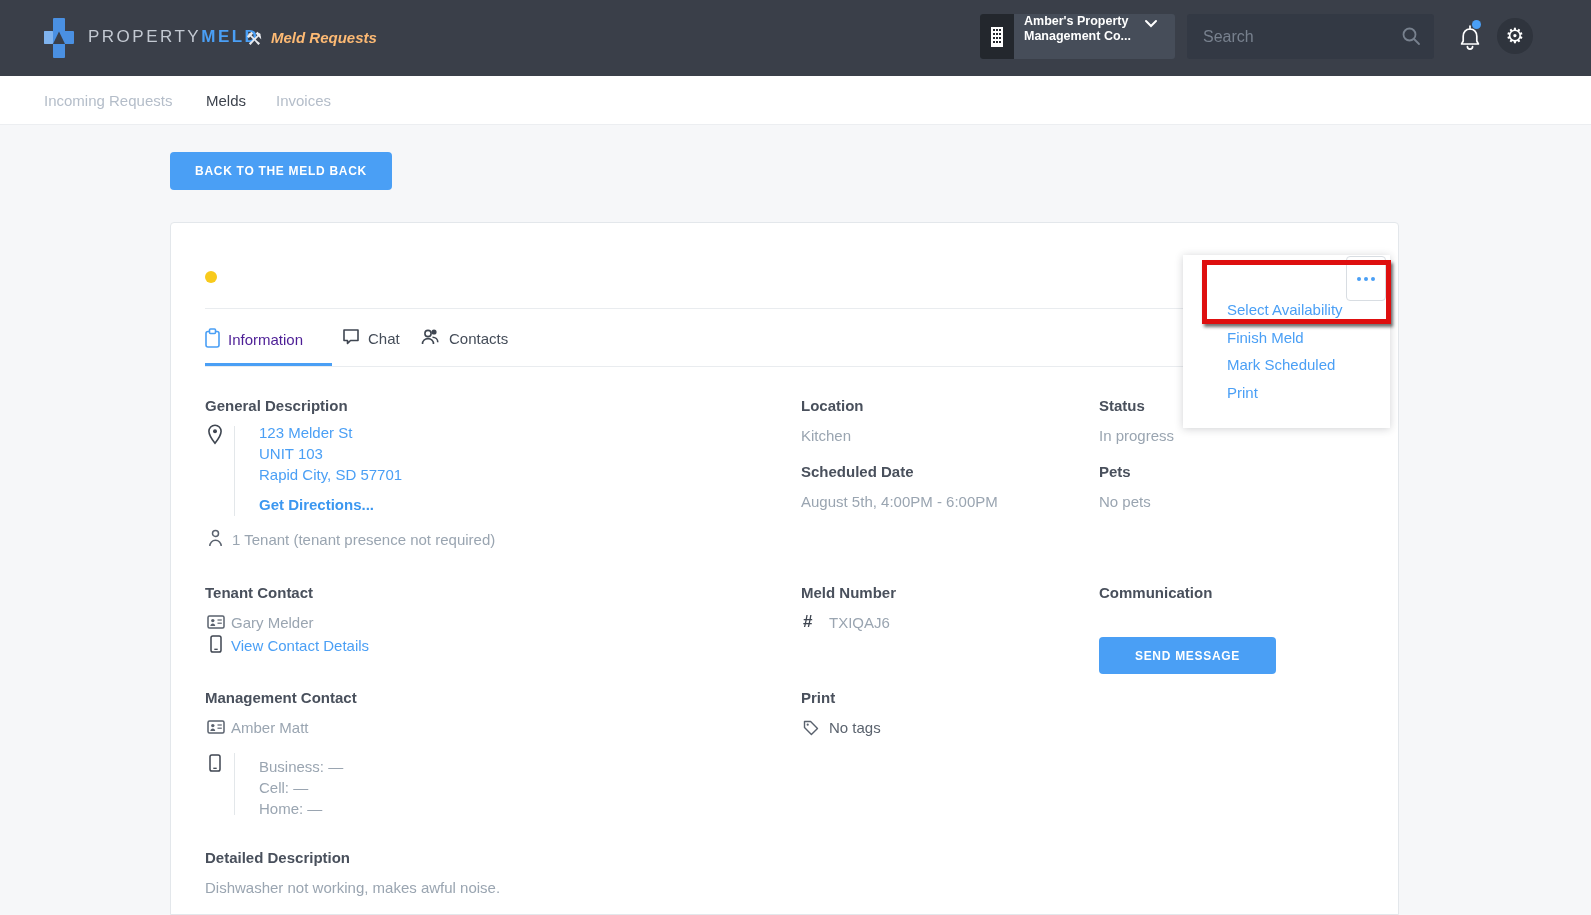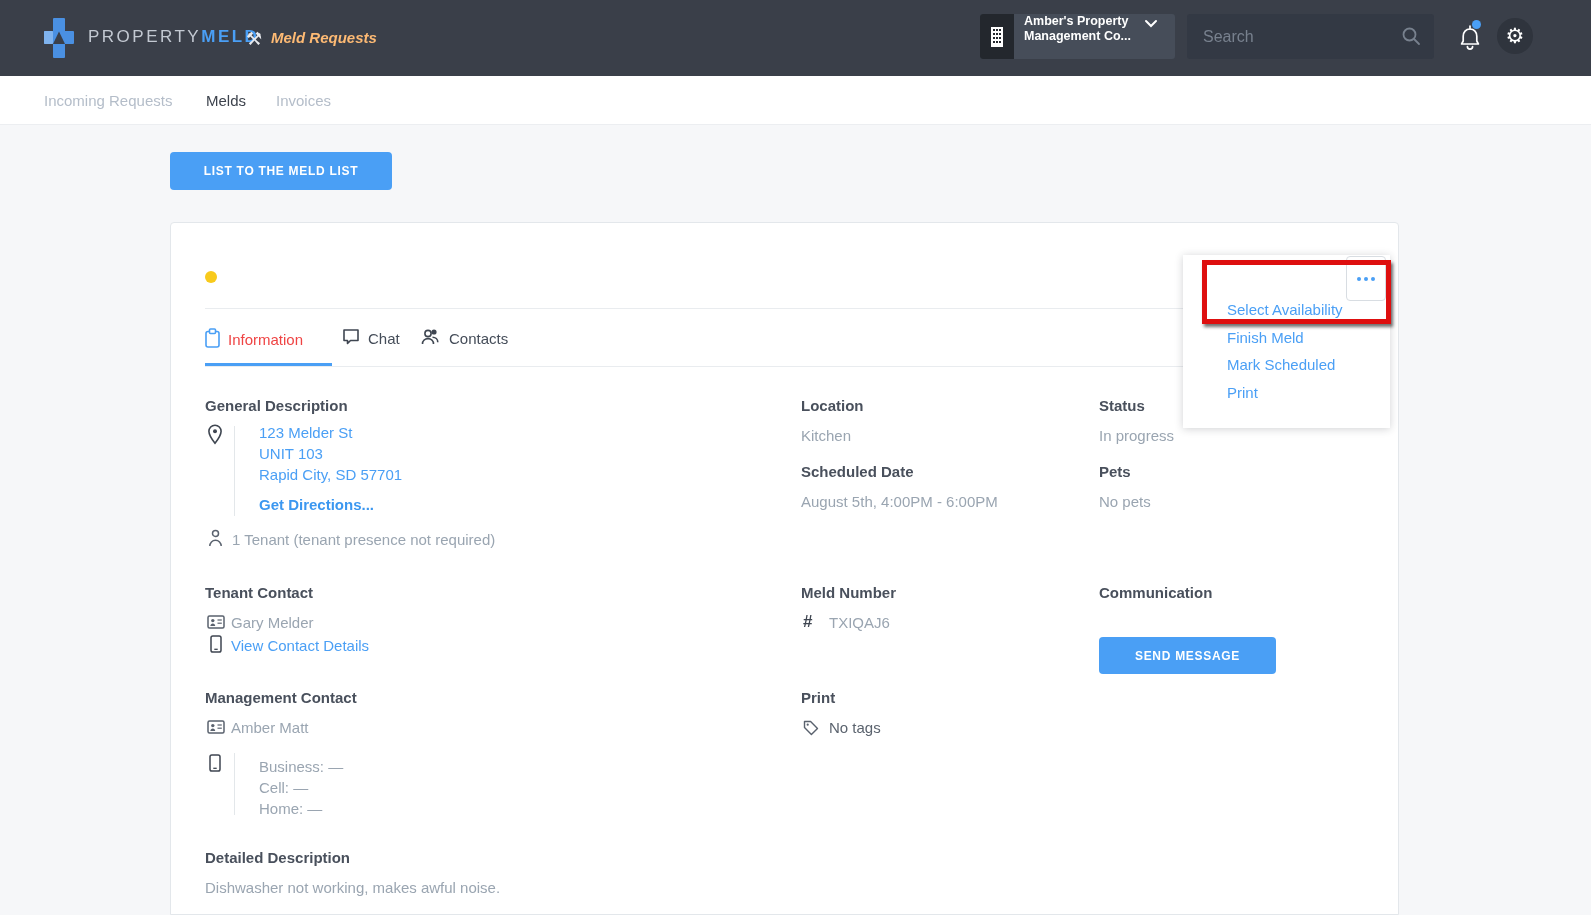--- a/index.html
+++ b/index.html
@@ -42,21 +42,21 @@
     font-family:"Liberation Sans",sans-serif;}
 
   
   .card{position:absolute;left:170px;top:222px;width:1229px;height:693px;background:#ffffff;
     border:1px solid #e3e7eb;border-radius:4px 4px 0 0;box-sizing:border-box;}
   .meld-title{font-size:21px;font-weight:600;color:#454c57;}
   .dot-status{width:12px;height:12px;border-radius:50%;}
   .hline{background:#e9ecef;height:1px;}
   .vline{background:#e3e7ea;width:1px;}
   .tab{display:flex;align-items:center;gap:8px;font-size:15px;color:#454d59;cursor:pointer;}
-  .tab.active{color:#ef4444;justify-content:flex-end;}
+  .tab.active{color:#4c1d95;justify-content:flex-end;}
   .tab-underline{position:absolute;height:3px;background:#4a9ff5;}
   .sec-h{font-size:15px;font-weight:600;color:#49505c;}
   .txt-gray{font-size:15px;color:#9aa5b1;}
   .txt-dark{font-size:15px;color:#5b636e;}
   .link{font-size:15px;color:#4a9ff5;cursor:pointer;text-decoration:none;}
   .link-bold{font-size:15px;color:#3b97f0;font-weight:700;cursor:pointer;}
   .addr{line-height:21px;}
 
   
   .dropdown-panel{position:absolute;left:1183px;top:255px;width:207px;height:173px;background:#ffffff;
@@ -143,21 +143,21 @@
       <span class="gear-glyph">⚙</span>
     </div>
   </div>
 
   <div class="subnav">
     <div class="subnav-item" style="left:44px;">Incoming Requests</div>
     <div class="subnav-item active" style="left:206px;">Melds</div>
     <div class="subnav-item" style="left:276px;">Invoices</div>
   </div>
 
-  <button class="btn-blue abs" style="left:170px;top:152px;width:222px;height:38px;">LIST TO THE MELD LIST</button>
+  <button class="btn-blue abs" style="left:170px;top:152px;width:222px;height:38px;">BACK TO THE MELD BACK</button>
 
   <div class="card">
     <div class="dot-status abs" style="left:34px;top:48px;background:#f8ca1c;"></div>
 
     <div class="hline abs" style="left:34px;top:85px;width:1161px;"></div>
 
     <div class="tab active abs" style="left:34px;top:105px;">
       <span>
         <svg width="15" height="20" viewBox="0 0 15 20">
           <rect x="1" y="3.5" width="13" height="15.5" rx="2" fill="none" stroke="#4a9ff5" stroke-width="1.6"></rect>

